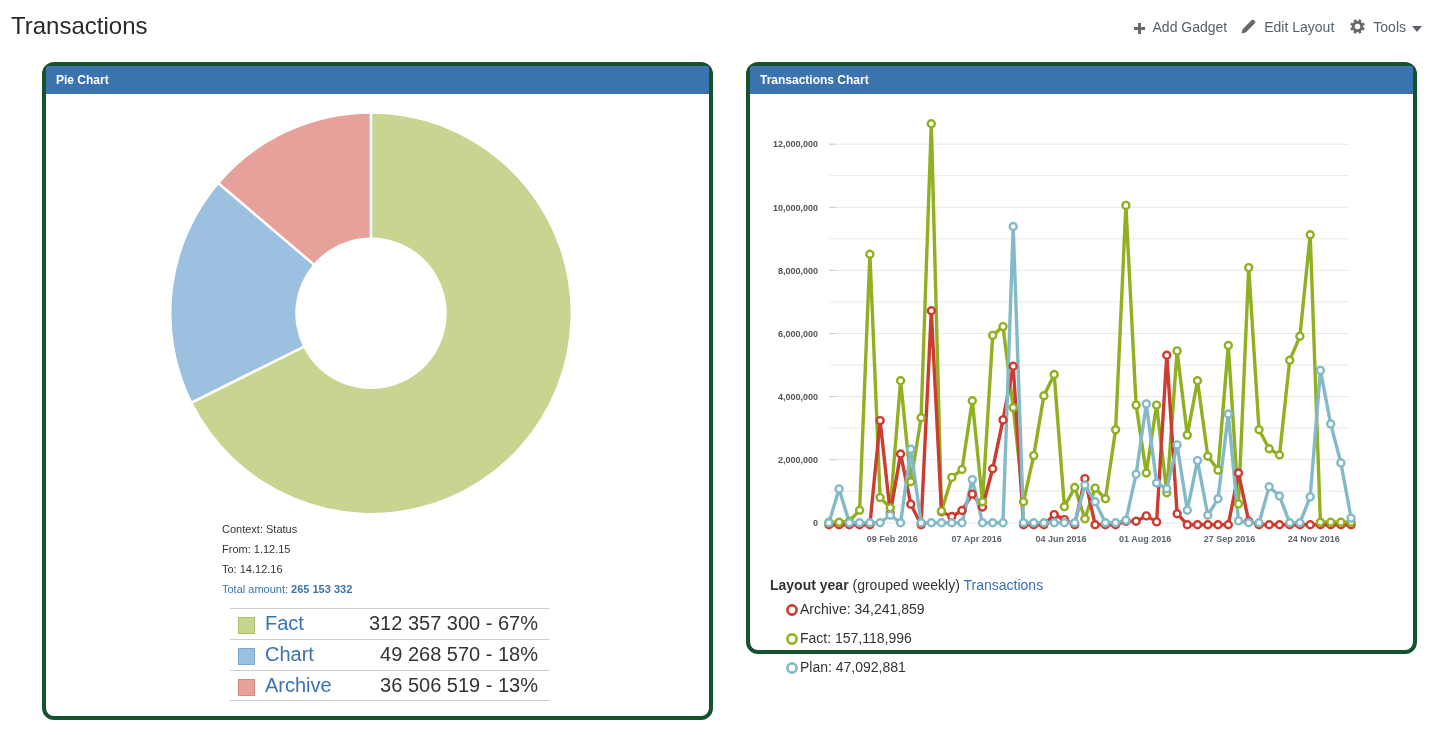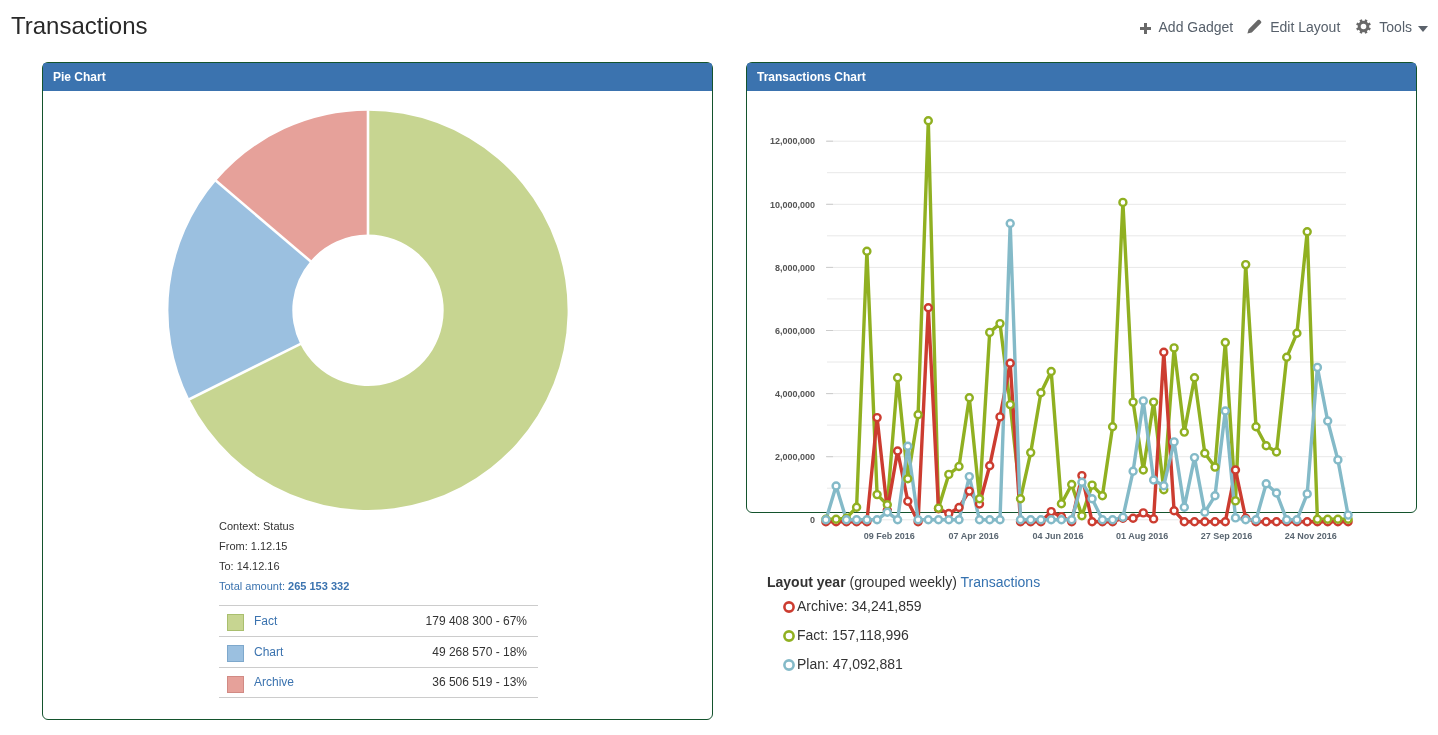--- a/index.html
+++ b/index.html
@@ -1,25 +1,25 @@
 <!DOCTYPE html>
 <html><head><meta charset="utf-8"><style>
 *{margin:0;padding:0;box-sizing:border-box}
 body{width:1438px;height:735px;background:#fff;font-family:"Liberation Sans",sans-serif;position:relative;overflow:hidden}
 h1{position:absolute;left:11px;top:12px;font-size:24px;font-weight:400;color:#292929;letter-spacing:0}
-.toolbar{position:absolute;top:19px;right:10px;font-size:0;color:#57606b;white-space:nowrap}
+.toolbar{position:absolute;top:19px;right:16px;font-size:0;color:#57606b;white-space:nowrap}
 .toolbar .itm{font-size:14px;display:inline-block;vertical-align:middle}
 .toolbar .ic{vertical-align:-2px;margin-right:8px}
-.panel{position:absolute;border:1px solid #14532d;border-radius:6px;background:#fff}
+.panel{position:absolute;border:4px solid #14532d;border-radius:12px;background:#fff}
 .phead{height:28px;background:#3b73af;color:#fff;font-size:12px;font-weight:bold;line-height:28px;padding-left:10px;border-radius:2px 2px 0 0}
 #pleft{left:42px;top:62px;width:671px;height:658px}
-#pright{left:746px;top:62px;width:671px;height:451px}
+#pright{left:746px;top:62px;width:671px;height:592px}
 .info{position:absolute;left:176px;top:453px;font-size:11px;line-height:20px;color:#333}
 .info .bl{color:#3b73af}
-.ltab{position:absolute;left:176px;top:542px;width:319px;border-collapse:collapse;font-size:12px}
+.ltab{position:absolute;left:184px;top:542px;width:319px;border-collapse:collapse;font-size:20px}
 .ltab tr{height:30.8px}
 .ltab td{border-top:1px solid #ccc;border-bottom:1px solid #ccc;padding:0}
 .ltab .sw{width:27px;padding-left:8px}
 .ltab .sw span{display:block;width:17px;height:17px;position:relative;top:2px}
 .ltab .nm{color:#3b73af;padding-left:8px}
 .ltab .vl{text-align:right;padding-right:11px;color:#333}
 .clegend{position:absolute;left:0;top:0;width:660px;font-size:14px;color:#333}
 .ct{position:absolute;left:20px;top:511px;white-space:nowrap}
 .lrow{position:absolute;left:35px;white-space:nowrap}
 .dsvg{vertical-align:-3px;margin-right:1px}
@@ -57,21 +57,21 @@
       <line x1="268.14" y1="170.85" x2="172.69" y2="89.53" stroke="#ffffff" stroke-width="2.6"></line>
     </svg>
  <div class="info">Context: Status<br>From: 1.12.15<br>To: 14.12.16<br><span class="bl">Total amount: <b>265 153 332</b></span></div>
  <table class="ltab">
       <tbody>
         <tr>
           <td class="sw">
             <span style="background:#c7d591;border:1px solid #a9bf6e"></span>
           </td>
           <td class="nm">Fact</td>
-          <td class="vl">179 408 300 - 67%</td>
+          <td class="vl">312 357 300 - 67%</td>
         </tr>
         <tr>
           <td class="sw">
             <span style="background:#9bc0e0;border:1px solid #7ea8cc"></span>
           </td>
           <td class="nm">Chart</td>
           <td class="vl">49 268 570 - 18%</td>
         </tr>
         <tr>
           <td class="sw">

